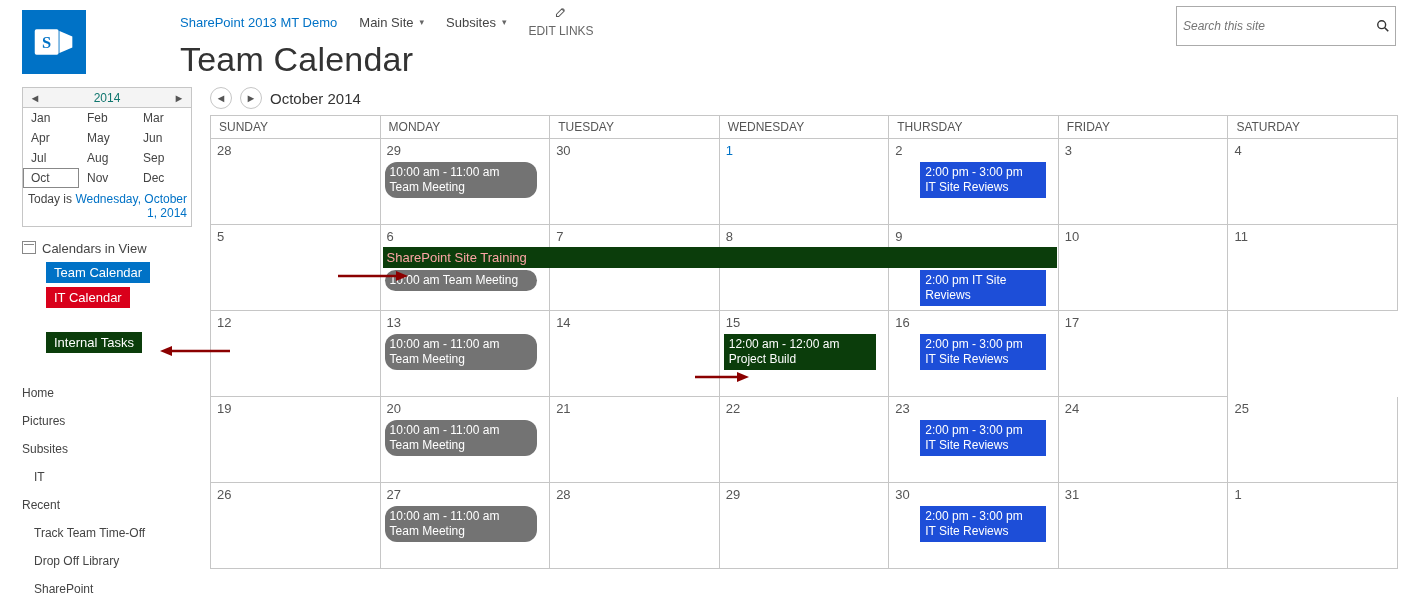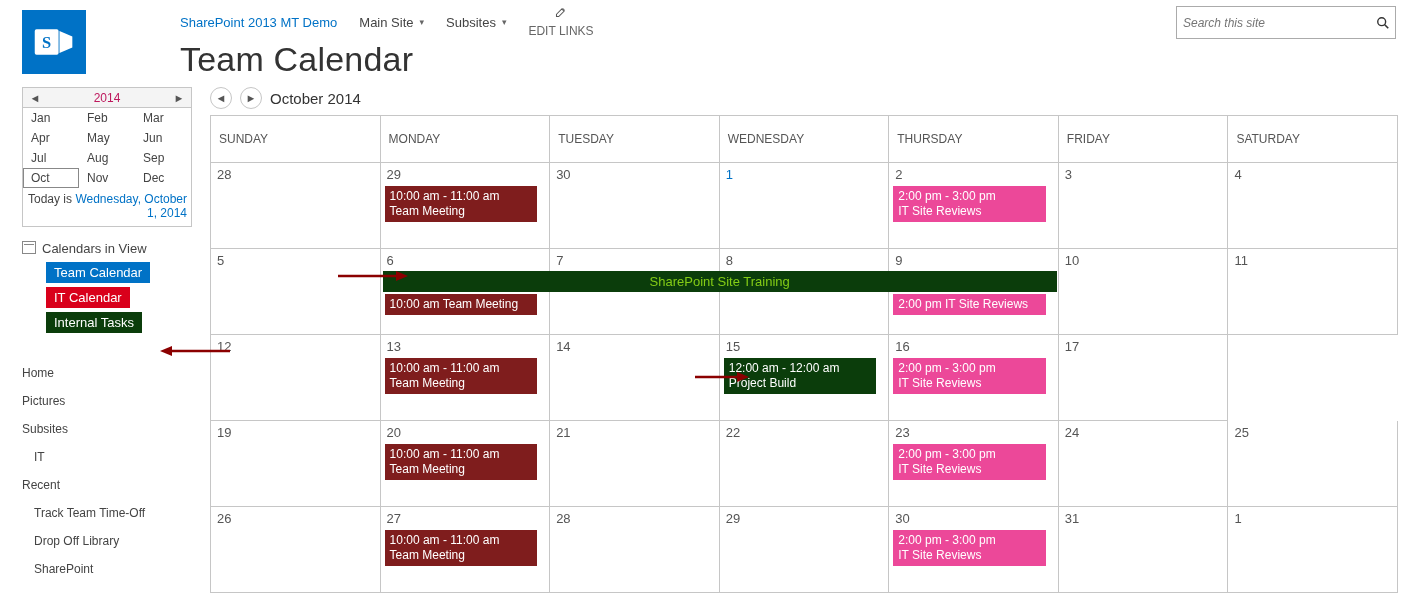--- a/index.html
+++ b/index.html
@@ -15,75 +15,75 @@
 .breadcrumb-row { display: flex; align-items: center; gap: 22px; font-size: 13px; color: #444; }
 .breadcrumb-row .bc-link { color: #0072C6; }
 .breadcrumb-row .bc-item { display: flex; align-items: center; gap: 6px; color: #444; }
 .caret { font-size: 9px; color: #666; }
 .edit-links { display: flex; align-items: center; gap: 6px; color: #666; font-size: 12px; flex-direction: column; }
 .edit-icon { width: 12px; height: 12px; }
 
 .page-title { font-size: 34px; font-weight: 200; color: #333; margin-top: 2px; letter-spacing: .2px; }
 
 .search-wrap { position: absolute; top: 6px; right: 10px; }
-.search-box { display: flex; align-items: center; border: 1px solid #ababab; width: 220px; height: 33px; }
+.search-box { display: flex; align-items: center; border: 1px solid #ababab; width: 220px; height: 40px; }
 .search-box input { border: none; outline: none; flex: 1; padding: 0 6px; font-size: 12px; font-style: italic; color: #888; background: transparent; }
 .search-btn { width: 24px; height: 100%; display: flex; align-items: center; justify-content: center; cursor: pointer; }
 
 .main { display: flex; margin-top: 8px; }
 
 
 .sidebar { width: 210px; padding: 0 10px 0 22px; }
 .mini-cal { border: 1px solid #c6c6c6; width: 170px; font-size: 12px; }
 .mini-cal-head { display: flex; align-items: center; justify-content: center; position: relative; height: 20px; background: #f4f4f4; border-bottom: 1px solid #c6c6c6; }
 .mini-cal-head .nav { position: absolute; font-size: 11px; color: #555; cursor: pointer; width: 16px; text-align: center; }
 .mini-cal-head .prev { left: 4px; }
 .mini-cal-head .next { right: 4px; }
-.mini-cal-year { font-size: 12px; color: #be185d; }
+.mini-cal-year { font-size: 12px; color: #0f766e; }
 .mini-months { display: grid; grid-template-columns: repeat(3, 1fr); }
 .mini-months div { padding: 3px 0 3px 8px; font-size: 12px; color: #444; cursor: pointer; }
 .mini-months div.sel { border: 1px solid #888; padding: 2px 0 2px 7px; }
 .today-line { text-align: right; padding: 4px 4px 6px; font-size: 12px; }
 .today-line .pre { color: #444; }
 .today-line .lnk { color: #0072C6; }
 
 .civ { margin-top: 14px; font-size: 13px; }
 .civ-head { display: flex; gap: 6px; color: #444; margin-bottom: 6px; }
 .civ-icon { width: 14px; height: 13px; border: 1px solid #888; position: relative; }
 .civ-icon::before { content:""; position:absolute; top:2px; left:1px; right:1px; height:1px; background:#888; }
 .cal-pill { color: #fff; padding: 3px 8px; font-size: 13px; margin: 0 0 4px 24px; display: inline-block; cursor: pointer; }
 .cal-blue   { background: #0072C6; }
 .cal-red    { background: #D9001B; }
-.cal-green  { background: #0B3D0B; }
+.cal-green  { background: #0B3D0B; margin-top: 20px; }
 
 .nav-list { margin-top: 22px; font-size: 12px; }
 .nav-list .nl-item { padding: 7px 0; color: #444; cursor: pointer; }
 .nav-list .nl-sub  { padding: 7px 0 7px 12px; color: #444; cursor: pointer; }
 
 
 .cal-area { flex: 1; padding-right: 8px; }
 .cal-nav { display: flex; align-items: center; gap: 8px; margin-bottom: 6px; }
 .rnd-btn { width: 22px; height: 22px; border: 1px solid #c6c6c6; border-radius: 50%; display: flex; align-items: center; justify-content: center; font-size: 11px; color: #555; cursor: pointer; }
 .cal-title { font-size: 15px; color: #333; }
 
 .cal-grid { border-left: 1px solid #c6c6c6; }
 .cal-headrow { display: grid; grid-template-columns: repeat(7, 1fr); }
-.cal-headrow div { border-right: 1px solid #c6c6c6; border-top: 1px solid #c6c6c6; border-bottom: 1px solid #c6c6c6; padding: 16px 8px; font-size: 12px; color: #555; }
+.cal-headrow div { border-right: 1px solid #c6c6c6; border-top: 1px solid #c6c6c6; border-bottom: 1px solid #c6c6c6; padding: 4px 8px; font-size: 12px; color: #555; }
 .cal-week { display: grid; grid-template-columns: repeat(7, 1fr); position: relative; }
 .cal-cell { border-right: 1px solid #c6c6c6; border-bottom: 1px solid #c6c6c6; min-height: 86px; padding: 2px 12px 4px 4px; position: relative; }
 .daynum { font-size: 13px; color: #555; padding: 2px 2px 2px 2px; }
 .daynum.today a { color: #0072C6; }
 .daynum a { color: #555; }
 
 .evt { color: #fff; font-size: 12px; padding: 3px 5px; margin-top: 2px; line-height: 1.25; cursor: pointer; }
 .evt .t1 { display: block; }
-.evt-blue  { background: #7f1d1d; }
-.evt-red   { background: #ec4899; }
+.evt-blue  { background: #737373; border-radius: 12px; }
+.evt-red   { background: #1d4ed8; margin-left: 27px; }
 .evt-green { background: #0B3D0B; }
-.span-evt { position: absolute; left: calc(100%/7); right: calc(100%/7 * 2 + 2px); top: 22px; background: #0B3D0B; color: #84cc16; text-align: center; padding: 3px 10px; font-size: 13px; cursor: pointer; }
+.span-evt { position: absolute; left: calc(100%/7); right: calc(100%/7 * 2 + 2px); top: 22px; background: #0B3D0B; color: #fca5a5; text-align: left; padding: 3px 4px; font-size: 13px; cursor: pointer; }
 .span-evt.s1 { left: calc(100%/7 * 1 + 2px); width: calc(100%/7 * 4 - 4px); }
 
 .row2-blue { margin-top: 24px; }
 .row2-red  { margin-top: 24px; }
 
 
 .arr { position:absolute; }
 .arr svg { display:block; }
 </style>
 </head>

